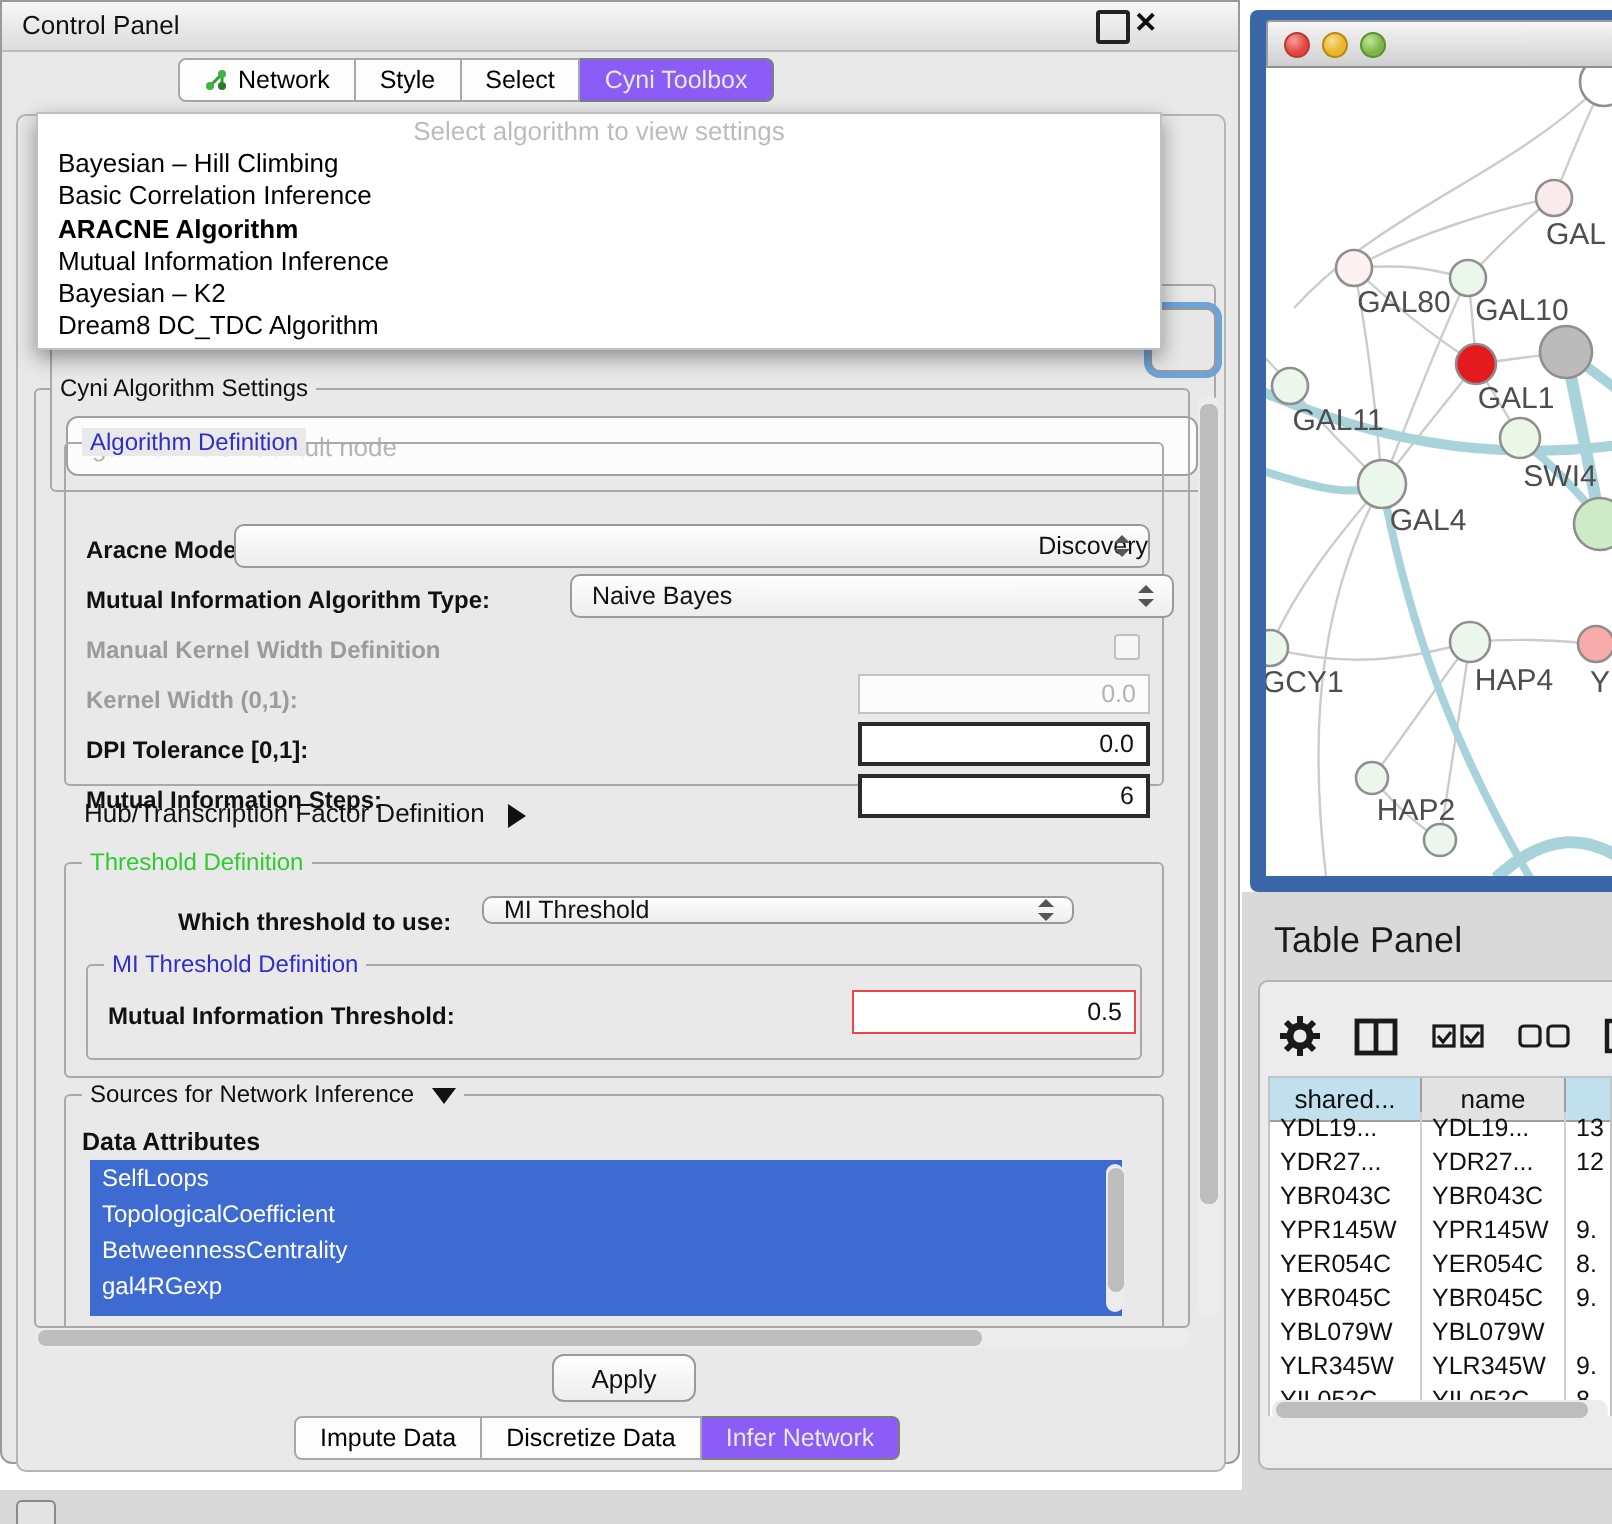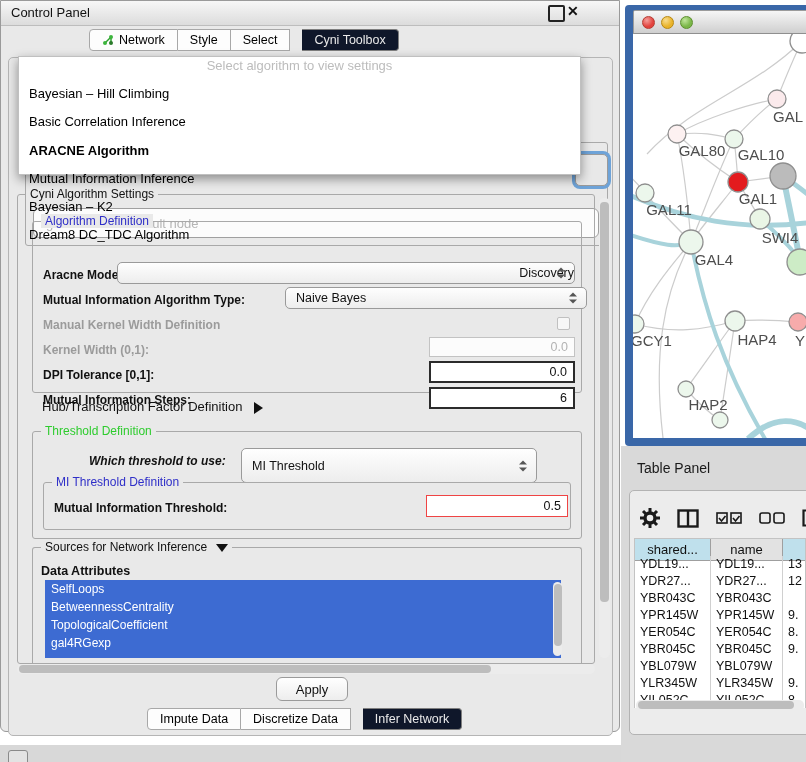--- a/index.html
+++ b/index.html
@@ -16,38 +16,38 @@
   .cp-title{left:10px;top:4px;font-size:13px;color:#111;}
   .cp-float{left:547px;top:4px;width:13px;height:13px;border:2px solid #222;border-radius:2px;}
   .cp-close{left:566px;top:2px;font-size:14px;font-weight:bold;color:#111;}
 
   
   .tabbar{left:88px;top:28px;height:22px;display:flex;}
   .tab{height:22px;line-height:22px;padding:0 12px;background:#fdfdfd;border:1px solid #a8a8a8;
        border-left:none;font-size:12.5px;color:#000000;display:flex;align-items:center;gap:5px;box-sizing:border-box;}
   .tab:first-child{border-left:1px solid #a8a8a8;border-radius:4px 0 0 4px;}
   .tab:last-child{border-radius:0 4px 4px 0;}
-  .tab.sel{background:#0f172a;color:#e9e9e9;border-color:#7e7e7e;margin-left:12px;}
+  .tab.sel{background:#8b5cf6;color:#e9e9e9;border-color:#7e7e7e;}
 
   
   .cp-body{left:7px;top:56px;width:605px;height:679px;background:#e9e9e9;
       border:1px solid #b5b5b5;border-radius:5px;box-sizing:border-box;}
 
   
   .bg-group{left:16px;top:84px;width:581px;height:102px;border:1px solid #a9a9a9;border-radius:3px;}
   .bg-combo-focus{left:566px;top:96px;width:31px;height:30px;background:#e8e8e8;border:1px solid #9a9a9a;
       border-radius:5px;box-shadow:0 0 0 3px #6ea3d8;}
   .bg-combo2{left:24px;top:150px;width:566px;height:30px;background:#fcfcfc;border:1px solid #a0a0a0;border-radius:6px;
       font-size:13px;color:#b5b5b5;line-height:30px;padding-left:12px;box-sizing:border-box;}
 
   
   .popup{left:17px;top:55px;width:561px;height:117px;background:#ffffff;border:1px solid #c0c0c0;
       box-shadow:0 4px 10px rgba(0,0,0,.4);}
   .popup-placeholder{width:100%;text-align:center;font-size:13px;color:#bcbcbc;line-height:17px;}
-  .popup-item{font-size:13px;color:#000;line-height:16.3px;padding-left:10px;margin-top:12px;}
+  .popup-item{font-size:13px;color:#000;line-height:16.3px;padding-left:10px;}
   .popup-item.bold{font-weight:bold;}
 
   
   .groupbox{border:1px solid #a9a9a9;border-radius:3px;box-sizing:border-box;}
   .legend{position:absolute;top:-8px;left:8px;background:#e9e9e9;padding:0 4px;font-size:12px;color:#111;}
   .legend.blue{color:#2f2fc8;}
   .legend.green{color:#2ecc2e;}
 
   .flabel{font-size:12px;font-weight:bold;color:#111;}
   .flabel.dis{color:#9b9b9b;}
@@ -93,21 +93,21 @@
   .net-titlebar{position:relative;width:100%;height:24px;background:linear-gradient(#f6f6f6,#cfcfcf);
       border:1px solid #9b9b9b;border-bottom:1px solid #8f8f8f;box-sizing:border-box;border-radius:2px 2px 0 0;}
   .light{position:absolute;top:5px;width:13px;height:13px;border-radius:50%;box-sizing:border-box;}
   .light.red{background:radial-gradient(circle at 35% 30%,#f49f9b,#e2433e 60%);border:1px solid #b53c32;}
   .light.yellow{background:radial-gradient(circle at 35% 30%,#f8dc8e,#e9b32a 60%);border:1px solid #b8880f;}
   .light.green{background:radial-gradient(circle at 35% 30%,#c0e59b,#7ab648 60%);border:1px solid #5c8f2e;}
   .net-canvas{position:relative;width:173px;height:404px;background:#ffffff;overflow:hidden;}
 
   
   .right-bg{left:621px;top:446px;width:185px;height:316px;background:#d9d9d9;}
-  .tp-title{left:637px;top:460px;font-size:14px;color:#1a1a1a;}
+  .tp-title{left:637px;top:460px;font-size:18px;color:#1a1a1a;}
   .tp-panel{left:629px;top:490px;width:183px;height:245px;background:#ececec;
       border:1px solid #b3b3b3;border-radius:5px;box-sizing:border-box;}
   .tp-toolbar{left:640px;top:505px;height:26px;display:flex;align-items:center;gap:17px;}
   .tp-table{left:634px;top:538px;width:172px;height:170px;background:#fff;overflow:hidden;
       border:1px solid #c3c3c3;border-bottom:none;box-sizing:border-box;}
   .trow{display:flex;height:17px;}
   .tcell{font-size:12.5px;color:#111;box-sizing:border-box;border-right:1px solid #d0d0d0;
       padding:0 5px;line-height:17px;white-space:nowrap;overflow:hidden;flex:none;}
   .thead .tcell{height:22px;line-height:22px;font-size:13px;text-align:center;
       border-bottom:1px solid #9f9f9f;border-right:1px solid #9f9f9f;background:#e2e2e2;}
@@ -198,22 +198,22 @@
         </div>
 
         <div class="abs" style="left:24px;top:204px;font-size:13px;color:#111;">
           <span>Hub/Transcription Factor Definition</span>
           <span class="tri-right" style="margin-left:8px;"></span>
         </div>
 
         <div class="abs groupbox" style="left:14px;top:236px;width:550px;height:108px;">
           <span class="legend green">Threshold Definition</span>
 
-          <span class="abs flabel" style="left:56px;top:22px;font-style:italic;">Which threshold to use:</span>
-          <div class="abs combo" style="left:208px;top:16px;width:296px;height:35px;">
+          <span class="abs flabel" style="left:56px;top:22px;">Which threshold to use:</span>
+          <div class="abs combo" style="left:208px;top:16px;width:296px;height:14px;">
             <span>MI Threshold</span>
             <span class="arrows"></span>
           </div>
 
           <div class="abs groupbox" style="left:10px;top:50px;width:528px;height:48px;">
             <span class="legend blue">MI Threshold Definition</span>
             <span class="abs flabel" style="left:10px;top:18px;">Mutual Information Threshold:</span>
             <div class="abs numfield normal" style="left:382px;top:12px;width:142px;height:22px;">
               <span>0.5</span>
             </div>
@@ -221,22 +221,22 @@
         </div>
 
         <div class="abs groupbox" style="left:14px;top:352px;width:550px;height:117px;border-bottom:none;border-radius:3px 3px 0 0;">
           <span class="legend">
             <span>Sources for Network Inference</span>
             <span class="tri-down" style="margin-left:6px;"></span>
           </span>
           <span class="abs flabel" style="left:8px;top:16px;font-size:12.5px;">Data Attributes</span>
           <div class="abs attr-list" style="left:12px;top:32px;width:516px;height:78px;" id="attrlist">
               <div class="attr-item">SelfLoops</div>
+              <div class="attr-item">TopologicalCoefficient</div>
               <div class="attr-item">BetweennessCentrality</div>
-              <div class="attr-item">TopologicalCoefficient</div>
               <div class="attr-item">gal4RGexp</div>
             </div>
           <div class="abs vscroll" style="left:520px;top:34px;width:9px;height:74px;">
             <div class="vthumb" style="top:2px;height:62px;"></div>
           </div>
         </div>
       </div>
 
       <div class="abs vscroll" style="left:590px;top:140px;width:11px;height:460px;">
         <div class="vthumb" style="top:4px;width:9px;height:400px;"></div>

